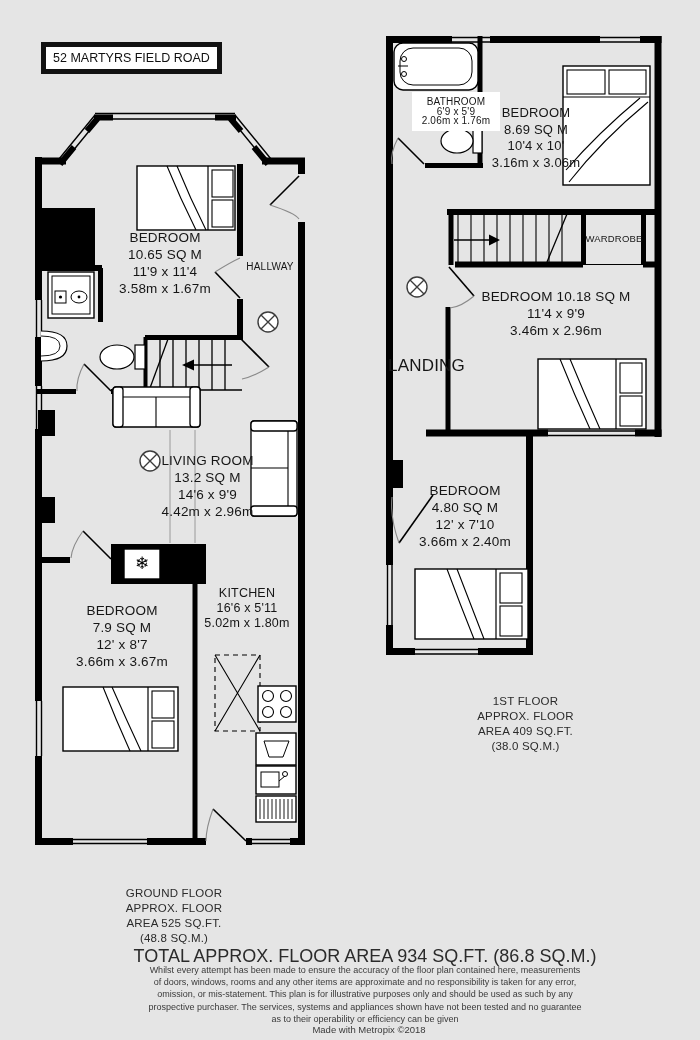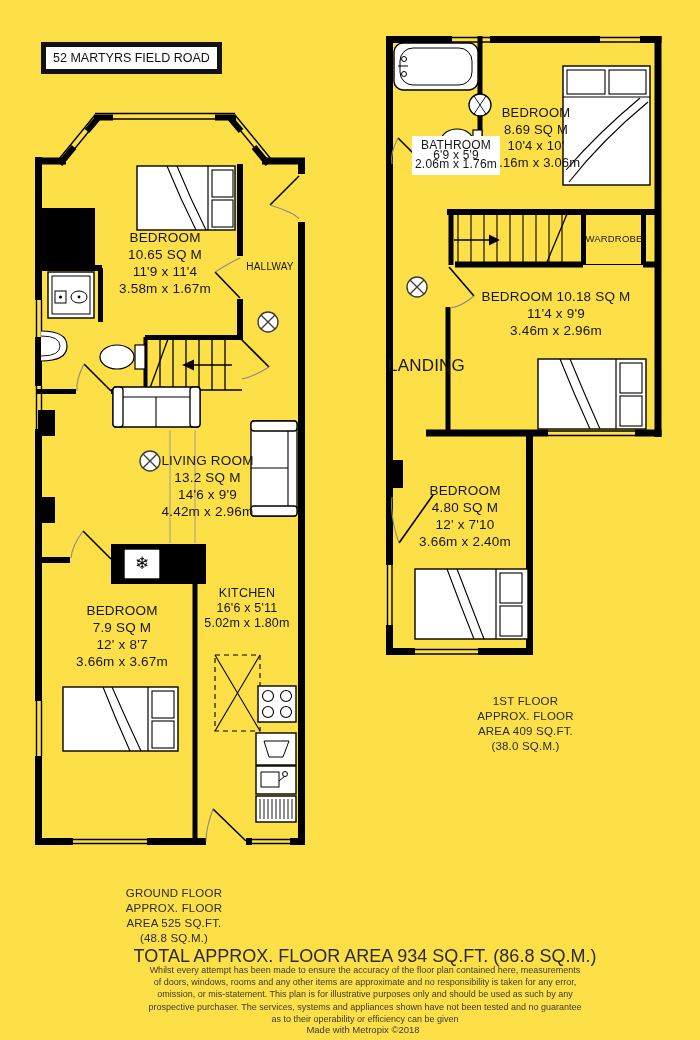--- a/index.html
+++ b/index.html
@@ -1,31 +1,31 @@
 <!DOCTYPE html>
 <html><head>
 <meta charset="utf-8">
 <style>
   html,body{margin:0;padding:0;background:#fff;}
-  .page{position:relative;width:700px;height:1040px;background:#fde047;overflow:hidden;
+  .page{position:relative;width:700px;height:1040px;background:#e5e5e5;overflow:hidden;
         font-family:"Liberation Sans",sans-serif;color:#1c1c1c;}
   svg.plan{position:absolute;left:0;top:0;}
   .lbl{position:absolute;text-align:center;letter-spacing:.2px;color:#161616;}
   .lbl div{white-space:nowrap;}
   .room{font-size:13.5px;line-height:17px;}
   .small-room{font-size:10px;line-height:12px;}
   .title-box{position:absolute;left:41px;top:42px;border:5px solid #121212;background:#fff;
              padding:4px 7px;font-size:12.5px;white-space:nowrap;color:#101010;}
   .summary{font-size:11.5px;line-height:15px;color:#2b2b2b;}
-  .bath-lbl{font-size:12px;line-height:9.5px;background:#fff;padding:5px 0;z-index:5;margin-top:44px;}
+  .bath-lbl{font-size:10px;line-height:9.5px;background:#fff;padding:5px 0;z-index:5;}
   .footer-total{position:absolute;left:60px;top:946px;width:610px;text-align:center;
                 font-size:18px;color:#2b2b2b;}
   .footer-disc{position:absolute;left:45px;top:964px;width:640px;text-align:center;
                font-size:9px;line-height:12.2px;color:#3a3a3a;}
-  .footer-credit{position:absolute;left:43px;top:1024px;width:640px;text-align:center;
+  .footer-credit{position:absolute;left:49px;top:1024px;width:640px;text-align:center;
                  font-size:9.5px;color:#3a3a3a;}
   .snow{position:absolute;left:123px;top:548px;width:38px;height:32px;text-align:center;
         font-size:17px;line-height:32px;color:#000;z-index:4;}
 </style>
 </head>
 <body>
 
 <div class="page">
 
 <svg class="plan" width="700" height="1040" viewBox="0 0 700 1040">

